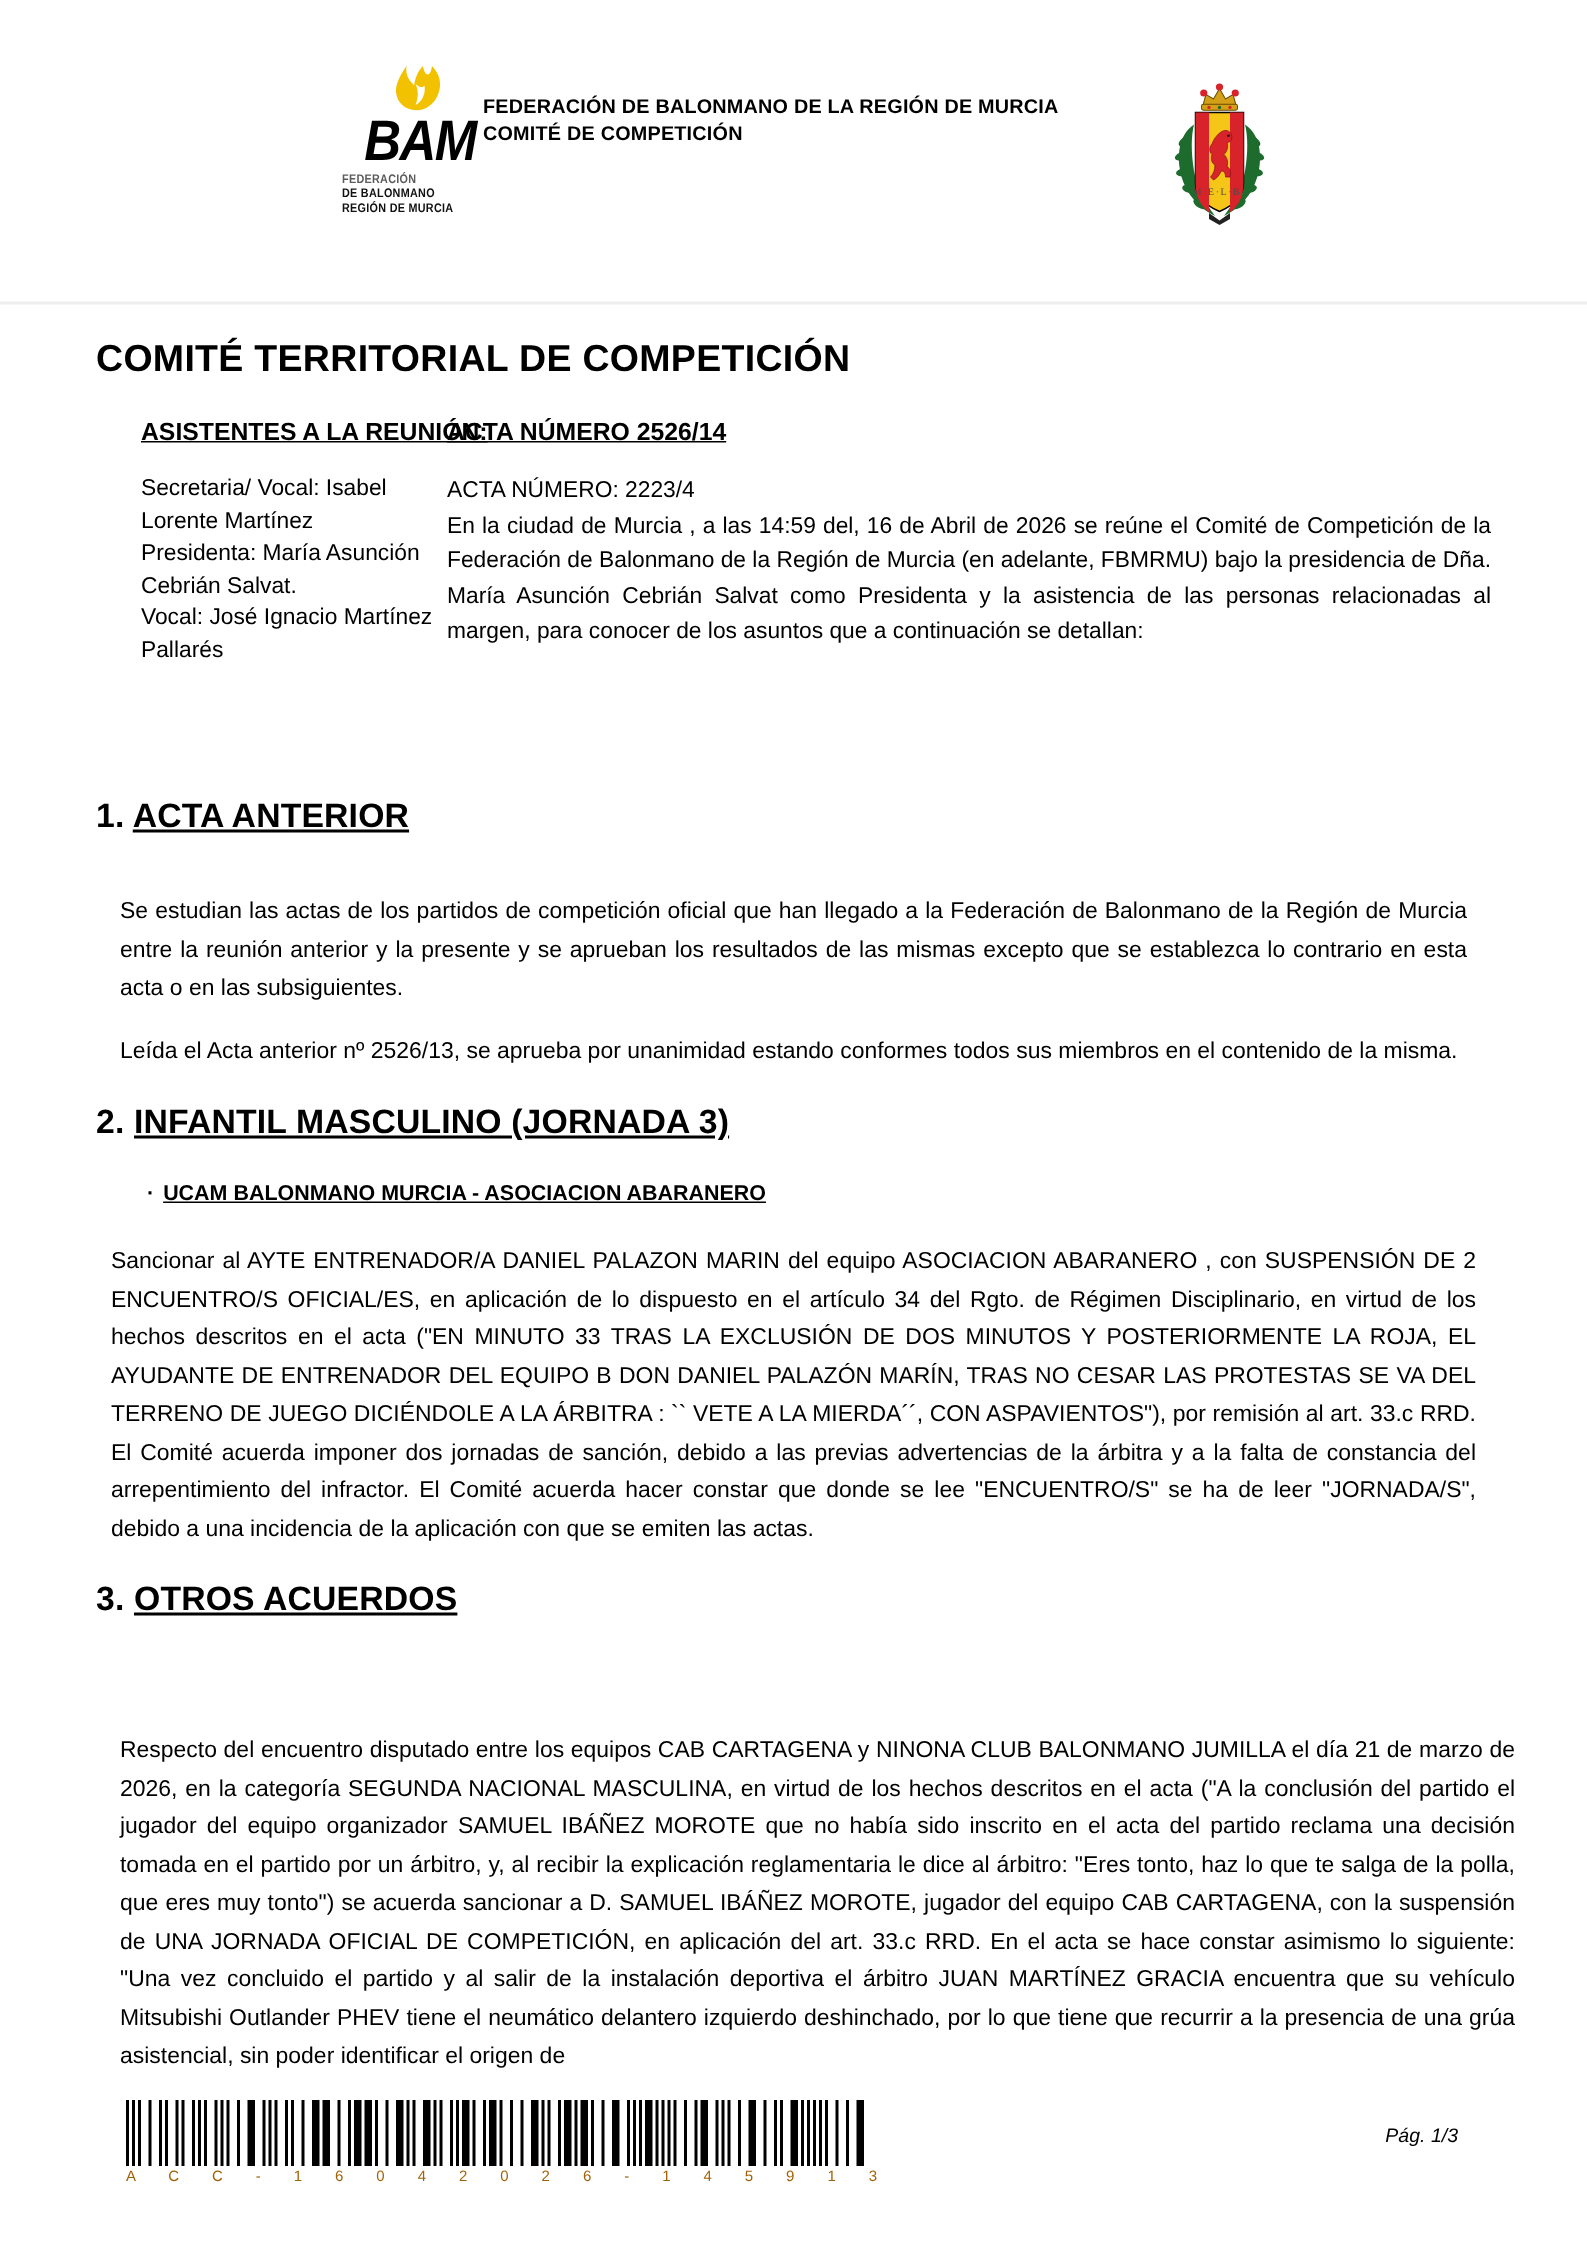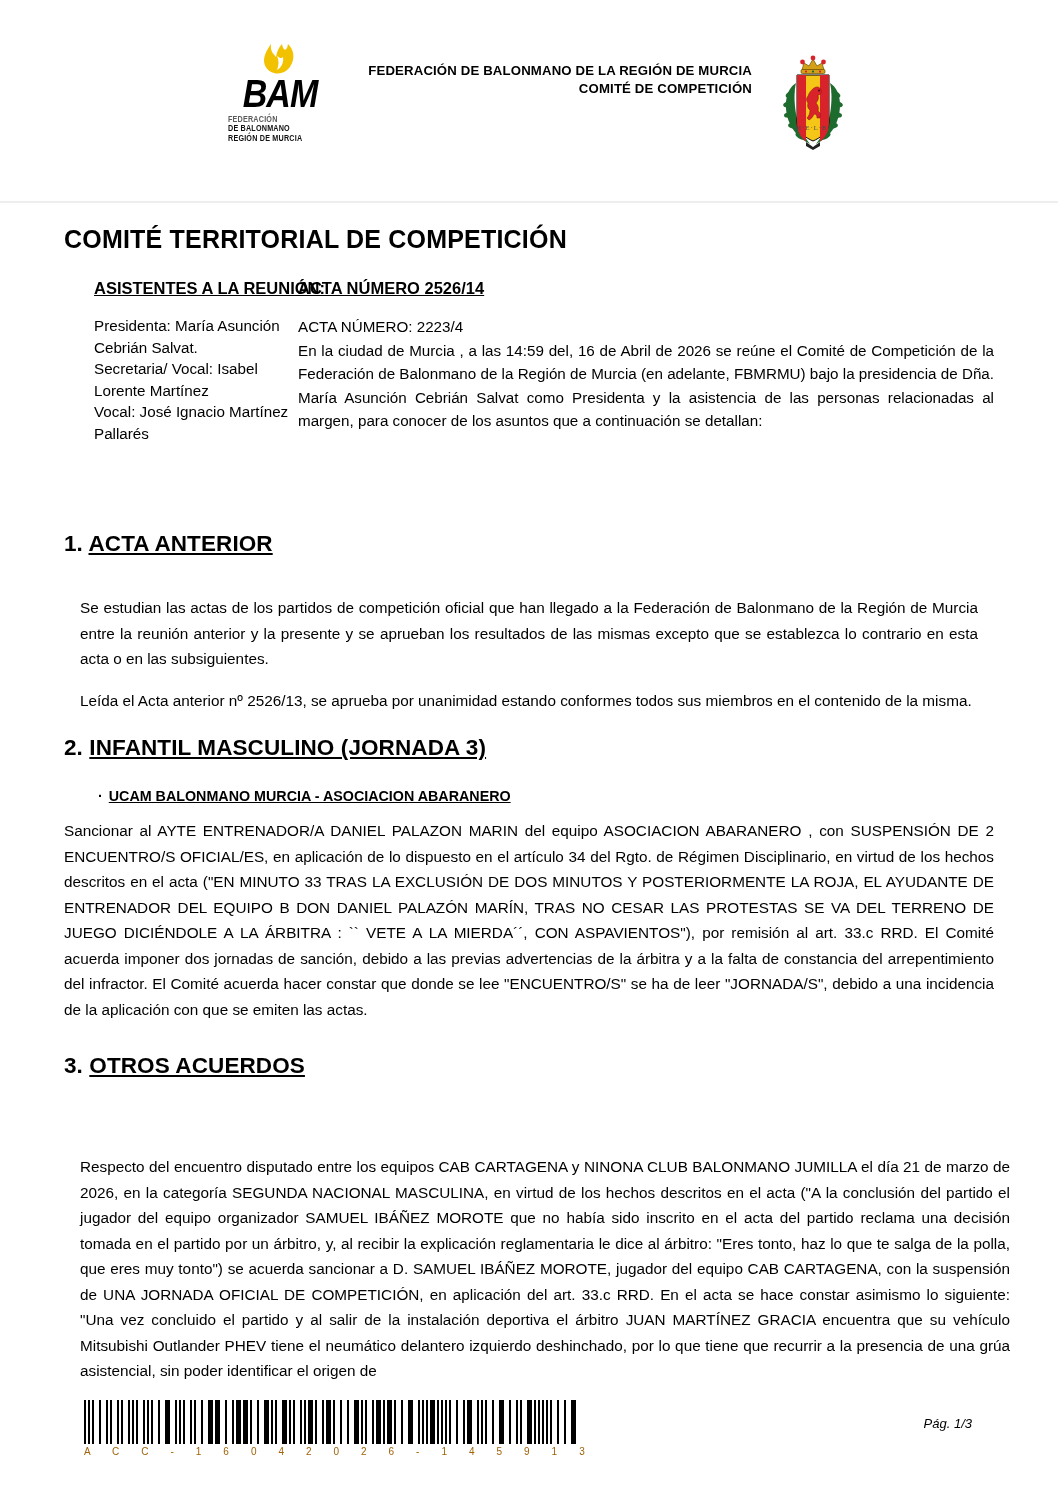--- a/index.html
+++ b/index.html
@@ -75,21 +75,21 @@
     transform-origin: top left;
   }
   .bam-sub .faint { color: #5b5b5b; }
 
   
   .fed-title {
     position: absolute;
     left: 322px;
     top: 62px;
     width: 430px;
-    text-align: right;
+    text-align: left;
     font-weight: bold;
     font-size: 13.2px;
     line-height: 18px;
     letter-spacing: 0.15px;
   }
 
   
   .coat-arms {
     position: absolute;
     left: 776px;
@@ -201,21 +201,21 @@
 
   #sec2-body {
     position: absolute;
     left: 0;
     top: 594px;
     width: 930px;
     font-size: 15.3px;
     line-height: 25.5px;
     text-align: justify;
   }
-  #sec2-body p { margin: 0; }
+  #sec2-body p { margin: 10px; }
 
   #sec3-heading { position: absolute; left: 0; top: 828px; }
 
   #sec3-body {
     position: absolute;
     left: 16px;
     top: 930px;
     width: 930px;
     font-size: 15.3px;
     line-height: 25.5px;
@@ -336,22 +336,22 @@
 
 <div class="page-body">
   <div class="content">
 
     <h1 class="doc-title">COMITÉ TERRITORIAL DE COMPETICIÓN</h1>
 
     <div class="intro">
       <div class="intro-left">
         <div class="col-heading">ASISTENTES A LA REUNIÓN:</div>
         <div class="col-body">
+          <div>Secretaria/ Vocal: Isabel Lorente Martínez</div>
           <div>Presidenta: María Asunción Cebrián Salvat.</div>
-          <div>Secretaria/ Vocal: Isabel Lorente Martínez</div>
           <div>Vocal: José Ignacio Martínez Pallarés</div>
         </div>
       </div>
       <div class="intro-right">
         <div class="col-heading">ACTA NÚMERO 2526/14</div>
         <div class="col-body">
           <div class="firstline">ACTA NÚMERO: 2223/4</div>
           <span>En la ciudad de Murcia , a las 14:59 del, 16 de Abril de 2026 se reúne el Comité de Competición de la Federación de Balonmano de la Región de Murcia (en adelante, FBMRMU) bajo la presidencia de Dña. María Asunción Cebrián Salvat como Presidenta y la asistencia de las personas relacionadas al margen, para conocer de los asuntos que a continuación se detallan:</span>
         </div>
       </div>

